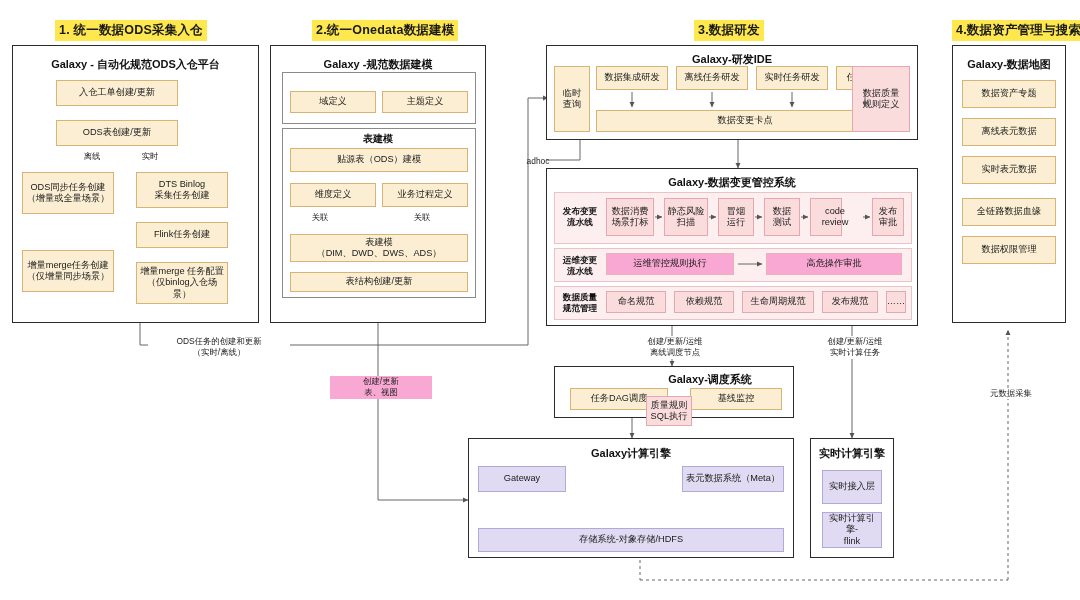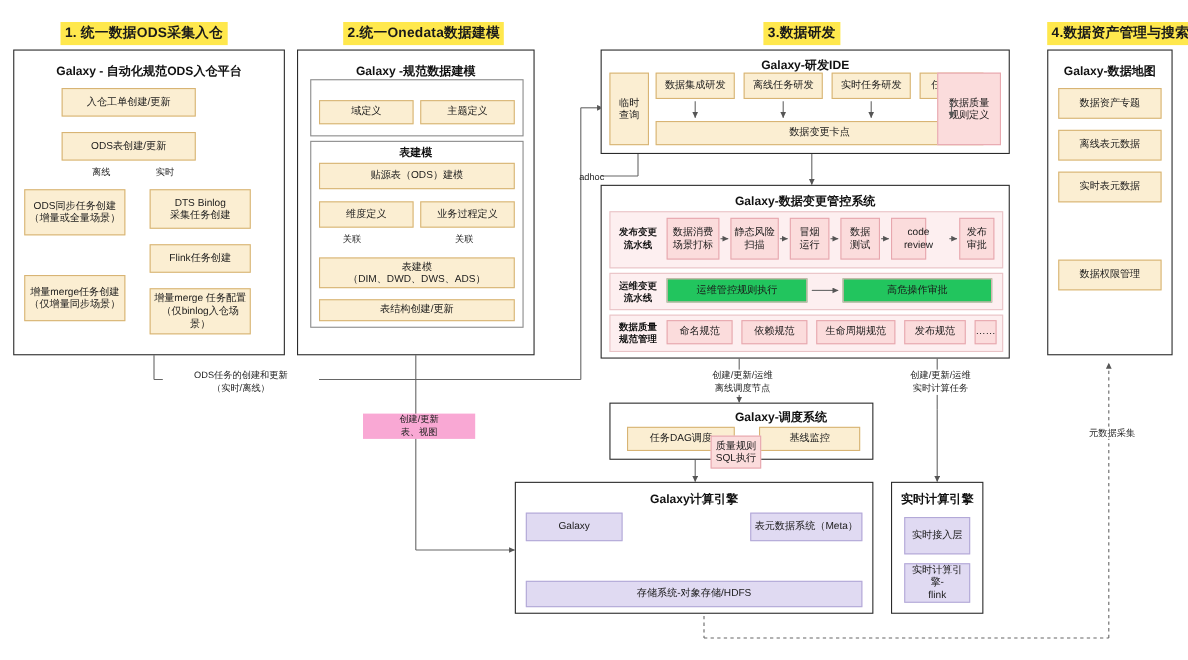--- a/index.html
+++ b/index.html
@@ -27,21 +27,21 @@
   }
 
   
   .node{
     position:absolute;box-sizing:border-box;display:flex;align-items:center;
     justify-content:center;text-align:center;line-height:1.25;
     font-size:9.2px;white-space:pre-line;padding:1px 2px;
   }
   .cream{background:#fbeed2;border:1px solid #d8b474;}
   .pink{background:#fbdcdc;border:1px solid #e7a7ae;}
-  .pink-soft{background:#22c55e;border:1px solid #e9b2b7;}
+  .pink-soft{background:#f9a8d4;border:1px solid #e9b2b7;}
   .purple{background:#e0daf2;border:1px solid #b3a9d8;}
   .pink-group{background:#fdeff0;border:1px solid #e9c3c6;}
   .plain-group{background:#fff;border:1px solid #8a8a8a;}
 
   .sub-title{
     position:absolute;text-align:center;font-weight:bold;font-size:10px;color:#111;
     white-space:nowrap;
   }
   .row-label{
     position:absolute;font-size:8.6px;font-weight:bold;text-align:center;line-height:1.3;
@@ -221,35 +221,36 @@
 
   <div class="frame" style="left:554px;top:366px;width:240px;height:52px;"></div>
   <div class="frame-title" style="left:554px;top:372px;width:240px;padding-left:36px;">Galaxy-调度系统</div>
   <div class="node cream" style="left:570px;top:388px;width:98px;height:22px;">任务DAG调度</div>
   <div class="node cream" style="left:690px;top:388px;width:92px;height:22px;">基线监控</div>
   <div class="node pink" style="left:646px;top:396px;width:46px;height:30px;z-index:5;">质量规则
 SQL执行</div>
 
   <div class="frame" style="left:468px;top:438px;width:326px;height:120px;"></div>
   <div class="frame-title" style="left:468px;top:446px;width:326px;">Galaxy计算引擎</div>
-  <div class="node purple" style="left:478px;top:466px;width:88px;height:26px;">Galaxy</div>
+  <div class="node purple" style="left:478px;top:466px;width:88px;height:26px;">Gateway</div>
   <div class="node purple" style="left:682px;top:466px;width:102px;height:26px;">表元数据系统（Meta）</div>
   <div class="node purple" style="left:478px;top:528px;width:306px;height:24px;">存储系统-对象存储/HDFS</div>
 
   <div class="frame" style="left:810px;top:438px;width:84px;height:120px;"></div>
   <div class="frame-title" style="left:810px;top:446px;width:84px;">实时计算引擎</div>
   <div class="node purple" style="left:822px;top:470px;width:60px;height:34px;">实时接入层</div>
   <div class="node purple" style="left:822px;top:512px;width:60px;height:36px;">实时计算引擎-
 flink</div>
 
   <div class="frame" style="left:952px;top:45px;width:114px;height:278px;"></div>
   <div class="frame-title" style="left:952px;top:57px;width:114px;">Galaxy-数据地图</div>
   <div class="node cream" style="left:962px;top:80px;width:94px;height:28px;">数据资产专题</div>
   <div class="node cream" style="left:962px;top:118px;width:94px;height:28px;">离线表元数据</div>
   <div class="node cream" style="left:962px;top:156px;width:94px;height:28px;">实时表元数据</div>
+  <div class="node cream" style="left:962px;top:198px;width:94px;height:28px;">全链路数据血缘</div>
   <div class="node cream" style="left:962px;top:236px;width:94px;height:28px;">数据权限管理</div>
 
   <div class="wire-label" style="left:148px;top:336px;width:136px;background:#fff;padding:0 3px;">ODS任务的创建和更新
 （实时/离线）</div>
   <div class="wire-label" style="left:330px;top:376px;width:96px;background:#f9a8d4;padding:0 3px;">创建/更新
 表、视图</div>
   <div class="wire-label" style="left:620px;top:336px;width:104px;background:#fff;padding:0 3px;">创建/更新/运维
 离线调度节点</div>
   <div class="wire-label" style="left:800px;top:336px;width:104px;background:#fff;padding:0 3px;">创建/更新/运维
 实时计算任务</div>

